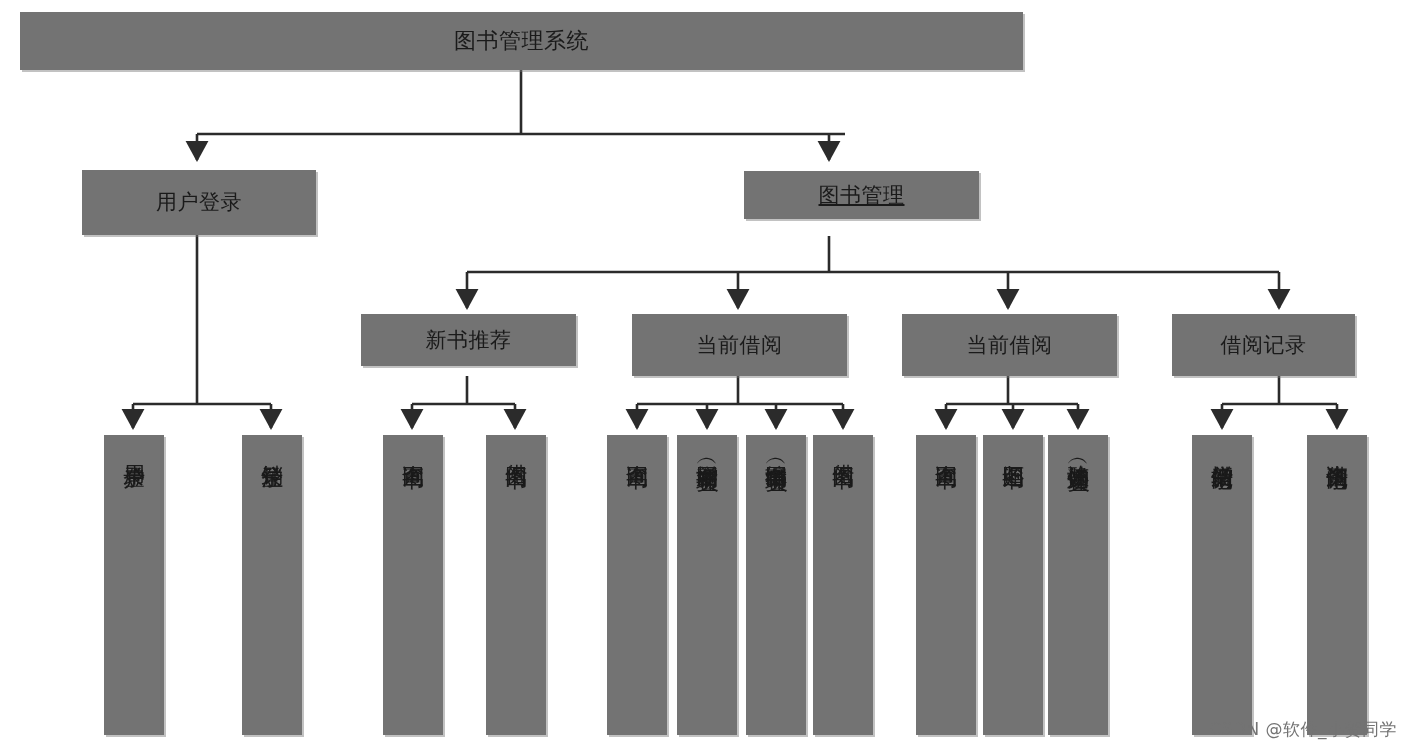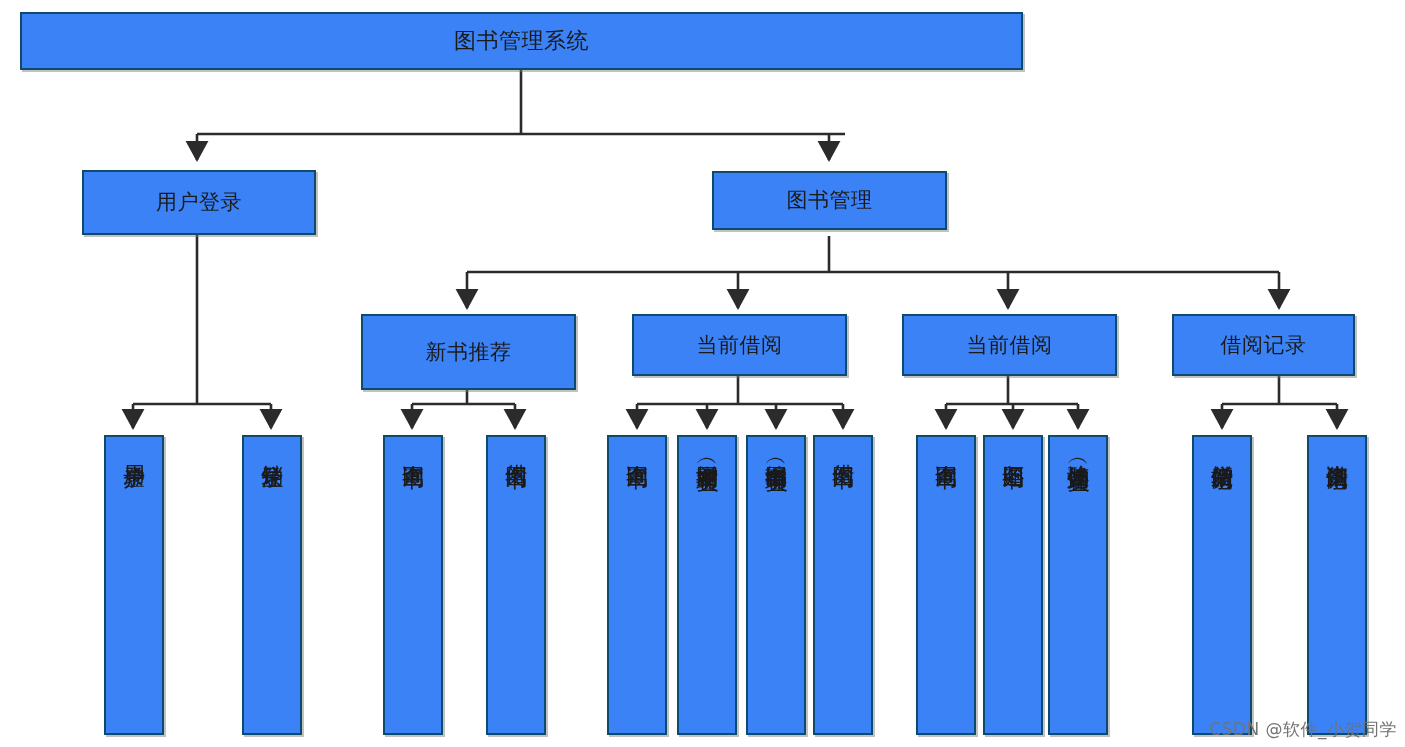--- a/index.html
+++ b/index.html
@@ -22,22 +22,22 @@
     position: absolute;
     left: 0;
     top: 0;
     width: 1405px;
     height: 747px;
     pointer-events: none;
   }
   .node {
     position: absolute;
     box-sizing: border-box;
-    background: #3b82f6;
-    border: 2px solid #0c4a6e;
+    background: #737373;
+    border: 2px solid #737373;
     box-shadow: 2px 2px 0 rgba(120,120,120,0.45);
     display: flex;
     align-items: center;
     justify-content: center;
     color: #1a1a1a;
   }
   .node .label {
     font-size: 21px;
     line-height: 1.25;
     letter-spacing: 0.5px;
@@ -124,25 +124,25 @@
     </g>
   </svg>
 
   <div class="node root" style="left:20px; top:12px; width:1003px; height:58px;">
     <span class="label">图书管理系统</span>
   </div>
 
   <div class="node" style="left:82px; top:170px; width:234px; height:65px;">
     <span class="label">用户登录</span>
   </div>
-  <div class="node" style="left:712px; top:171px; width:235px; height:59px;">
+  <div class="node" style="left:744px; top:171px; width:235px; height:48px;text-decoration:underline;">
     <span class="label">图书管理</span>
   </div>
 
-  <div class="node" style="left:361px; top:314px; width:215px; height:76px;">
+  <div class="node" style="left:361px; top:314px; width:215px; height:52px;">
     <span class="label">新书推荐</span>
   </div>
   <div class="node" style="left:632px; top:314px; width:215px; height:62px;">
     <span class="label">当前借阅</span>
   </div>
   <div class="node" style="left:902px; top:314px; width:215px; height:62px;">
     <span class="label">当前借阅</span>
   </div>
   <div class="node" style="left:1172px; top:314px; width:183px; height:62px;">
     <span class="label">借阅记录</span>

